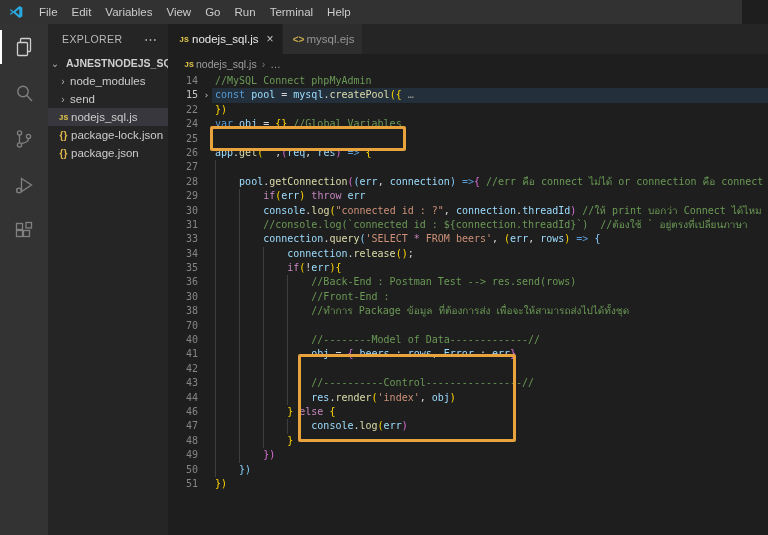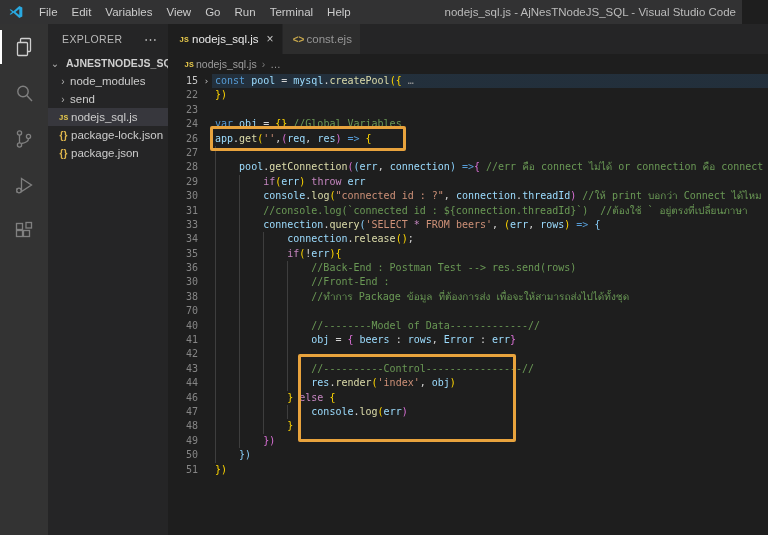--- a/index.html
+++ b/index.html
@@ -80,21 +80,20 @@
     <div class="menus" id="menubar">
         <span class="menu-item">File</span>
         <span class="menu-item">Edit</span>
         <span class="menu-item">Variables</span>
         <span class="menu-item">View</span>
         <span class="menu-item">Go</span>
         <span class="menu-item">Run</span>
         <span class="menu-item">Terminal</span>
         <span class="menu-item">Help</span>
       </div>
-    <div class="window-title">nodejs_sql.js - AjNesTNodeJS_SQL - Visual Studio Code</div>
   </div>
 
   <div class="activitybar" id="activitybar">
       <div class="act-item active">
         <svg viewBox="0 0 24 24" fill="none" stroke="#cfcfcf" stroke-width="1.3">
           <rect x="8.5" y="3.5" width="10" height="13" rx="1"></rect>
           <rect x="5.5" y="7.5" width="10" height="13" rx="1" fill="#333333"></rect>
         </svg>
       </div>
       <div class="act-item">
@@ -168,34 +167,35 @@
 
   <div class="editor">
     <div class="tabbar" id="tabbar">
         <div class="tab active">
           <span class="ficon js">JS</span>
           <span>nodejs_sql.js</span>
           <span class="tab-close">×</span>
         </div>
         <div class="tab">
           <span class="ficon ejs">&lt;&gt;</span>
-          <span>const.ejs</span>
+          <span>mysql.ejs</span>
         </div>
       </div>
     <div class="breadcrumb">
       <span class="ficon js">JS</span>
       <span>nodejs_sql.js</span>
       <span class="bc-sep">›</span>
       <span>…</span>
     </div>
     <div class="code" id="code">
+        <div class="code-line"><span class="ln">14</span><span class="foldc"></span><span class="ct"><span style="color: rgb(106, 153, 85);">//MySQL Connect phpMyAdmin</span></span></div>
         <div class="code-line hl"><span class="ln active">15</span><span class="foldc">›</span><span class="ct"><span style="color: rgb(86, 156, 214);">const</span><span style="color: rgb(212, 212, 212);"> </span><span style="color: rgb(156, 220, 254);">pool</span><span style="color: rgb(212, 212, 212);"> = </span><span style="color: rgb(156, 220, 254);">mysql</span><span style="color: rgb(212, 212, 212);">.</span><span style="color: rgb(220, 220, 170);">createPool</span><span style="color: rgb(255, 215, 0);">({</span><span class="fold-ellipsis" style="color: rgb(153, 153, 153);"> …</span></span></div>
         <div class="code-line"><span class="ln">22</span><span class="foldc"></span><span class="ct"><span style="color: rgb(255, 215, 0);">})</span></span></div>
-        <div class="code-line"><span class="ln">23</span><span class="foldc"></span><span class="ct"></span></div>
         <div class="code-line"><span class="ln">24</span><span class="foldc"></span><span class="ct"><span style="color: rgb(86, 156, 214);">var</span><span style="color: rgb(212, 212, 212);"> </span><span style="color: rgb(156, 220, 254);">obj</span><span style="color: rgb(212, 212, 212);"> = </span><span style="color: rgb(255, 215, 0);">{}</span><span style="color: rgb(106, 153, 85);"> //Global Variables</span></span></div>
+        <div class="code-line"><span class="ln">25</span><span class="foldc"></span><span class="ct"></span></div>
         <div class="code-line"><span class="ln">26</span><span class="foldc"></span><span class="ct"><span style="color: rgb(156, 220, 254);">app</span><span style="color: rgb(212, 212, 212);">.</span><span style="color: rgb(220, 220, 170);">get</span><span style="color: rgb(255, 215, 0);">(</span><span style="color: rgb(206, 145, 120);">''</span><span style="color: rgb(212, 212, 212);">,</span><span style="color: rgb(218, 112, 214);">(</span><span style="color: rgb(156, 220, 254);">req</span><span style="color: rgb(212, 212, 212);">, </span><span style="color: rgb(156, 220, 254);">res</span><span style="color: rgb(218, 112, 214);">)</span><span style="color: rgb(86, 156, 214);"> =&gt; </span><span style="color: rgb(255, 215, 0);">{</span></span></div>
         <div class="code-line"><div class="guide" style="left: 47px;"></div><span class="ln">27</span><span class="foldc"></span><span class="ct"></span></div>
         <div class="code-line"><div class="guide" style="left: 47px;"></div><span class="ln">28</span><span class="foldc"></span><span class="ct"><span>    </span><span style="color: rgb(156, 220, 254);">pool</span><span style="color: rgb(212, 212, 212);">.</span><span style="color: rgb(220, 220, 170);">getConnection</span><span style="color: rgb(218, 112, 214);">(</span><span style="color: rgb(135, 206, 250);">(</span><span style="color: rgb(156, 220, 254);">err</span><span style="color: rgb(212, 212, 212);">, </span><span style="color: rgb(156, 220, 254);">connection</span><span style="color: rgb(135, 206, 250);">)</span><span style="color: rgb(86, 156, 214);"> =&gt;</span><span style="color: rgb(218, 112, 214);">{</span><span style="color: rgb(106, 153, 85);"> //err คือ connect ไม่ได้ or connection คือ connect</span></span></div>
         <div class="code-line"><div class="guide" style="left: 47px;"></div><div class="guide" style="left: 71.08px;"></div><span class="ln">29</span><span class="foldc"></span><span class="ct"><span>        </span><span style="color: rgb(197, 134, 192);">if</span><span style="color: rgb(255, 215, 0);">(</span><span style="color: rgb(156, 220, 254);">err</span><span style="color: rgb(255, 215, 0);">)</span><span style="color: rgb(197, 134, 192);"> throw</span><span style="color: rgb(156, 220, 254);"> err</span></span></div>
         <div class="code-line"><div class="guide" style="left: 47px;"></div><div class="guide" style="left: 71.08px;"></div><span class="ln">30</span><span class="foldc"></span><span class="ct"><span>        </span><span style="color: rgb(156, 220, 254);">console</span><span style="color: rgb(212, 212, 212);">.</span><span style="color: rgb(220, 220, 170);">log</span><span style="color: rgb(255, 215, 0);">(</span><span style="color: rgb(206, 145, 120);">"connected id : ?"</span><span style="color: rgb(212, 212, 212);">, </span><span style="color: rgb(156, 220, 254);">connection</span><span style="color: rgb(212, 212, 212);">.</span><span style="color: rgb(156, 220, 254);">threadId</span><span style="color: rgb(218, 112, 214);">)</span><span style="color: rgb(106, 153, 85);"> //ให้ print บอกว่า Connect ได้ไหม</span></span></div>
         <div class="code-line"><div class="guide" style="left: 47px;"></div><div class="guide" style="left: 71.08px;"></div><span class="ln">31</span><span class="foldc"></span><span class="ct"><span>        </span><span style="color: rgb(106, 153, 85);">//console.log(`connected id : ${connection.threadId}`)  //ต้องใช้ ` อยู่ตรงที่เปลี่ยนภาษา</span></span></div>
         <div class="code-line"><div class="guide" style="left: 47px;"></div><div class="guide" style="left: 71.08px;"></div><span class="ln">33</span><span class="foldc"></span><span class="ct"><span>        </span><span style="color: rgb(156, 220, 254);">connection</span><span style="color: rgb(212, 212, 212);">.</span><span style="color: rgb(220, 220, 170);">query</span><span style="color: rgb(135, 206, 250);">(</span><span style="color: rgb(206, 145, 120);">'SELECT </span><span style="color: rgb(197, 134, 192);">*</span><span style="color: rgb(206, 145, 120);"> FROM beers'</span><span style="color: rgb(212, 212, 212);">, </span><span style="color: rgb(255, 215, 0);">(</span><span style="color: rgb(156, 220, 254);">err</span><span style="color: rgb(212, 212, 212);">, </span><span style="color: rgb(156, 220, 254);">rows</span><span style="color: rgb(255, 215, 0);">)</span><span style="color: rgb(86, 156, 214);"> =&gt; </span><span style="color: rgb(135, 206, 250);">{</span></span></div>
         <div class="code-line"><div class="guide" style="left: 47px;"></div><div class="guide" style="left: 71.08px;"></div><div class="guide" style="left: 95.16px;"></div><span class="ln">34</span><span class="foldc"></span><span class="ct"><span>            </span><span style="color: rgb(156, 220, 254);">connection</span><span style="color: rgb(212, 212, 212);">.</span><span style="color: rgb(220, 220, 170);">release</span><span style="color: rgb(255, 215, 0);">()</span><span style="color: rgb(212, 212, 212);">;</span></span></div>
         <div class="code-line"><div class="guide" style="left: 47px;"></div><div class="guide" style="left: 71.08px;"></div><div class="guide" style="left: 95.16px;"></div><span class="ln">35</span><span class="foldc"></span><span class="ct"><span>            </span><span style="color: rgb(197, 134, 192);">if</span><span style="color: rgb(255, 215, 0);">(</span><span style="color: rgb(212, 212, 212);">!</span><span style="color: rgb(156, 220, 254);">err</span><span style="color: rgb(255, 215, 0);">)</span><span style="color: rgb(255, 215, 0);">{</span></span></div>
         <div class="code-line"><div class="guide" style="left: 47px;"></div><div class="guide" style="left: 71.08px;"></div><div class="guide" style="left: 95.16px;"></div><div class="guide" style="left: 119.24px;"></div><span class="ln">36</span><span class="foldc"></span><span class="ct"><span>                </span><span style="color: rgb(106, 153, 85);">//Back-End : Postman Test --&gt; res.send(rows)</span></span></div>

